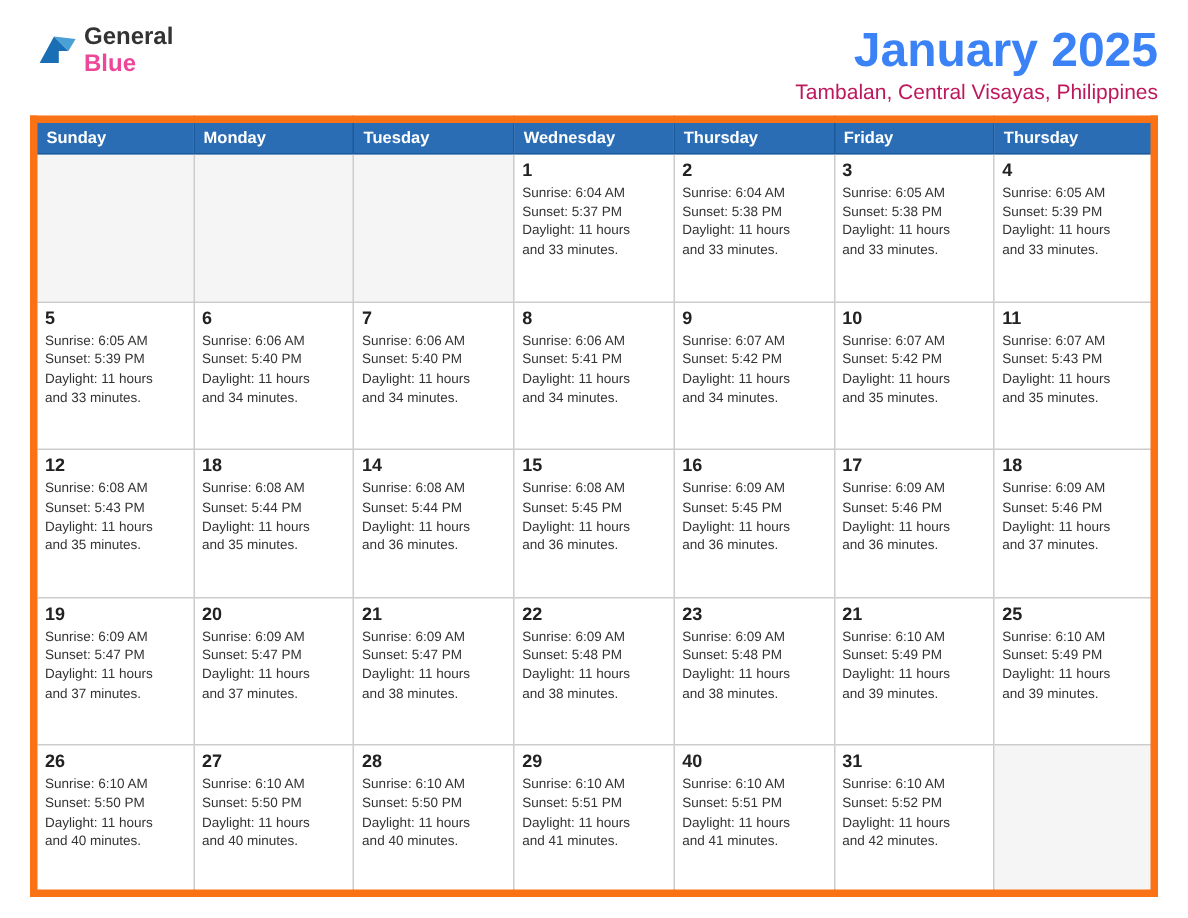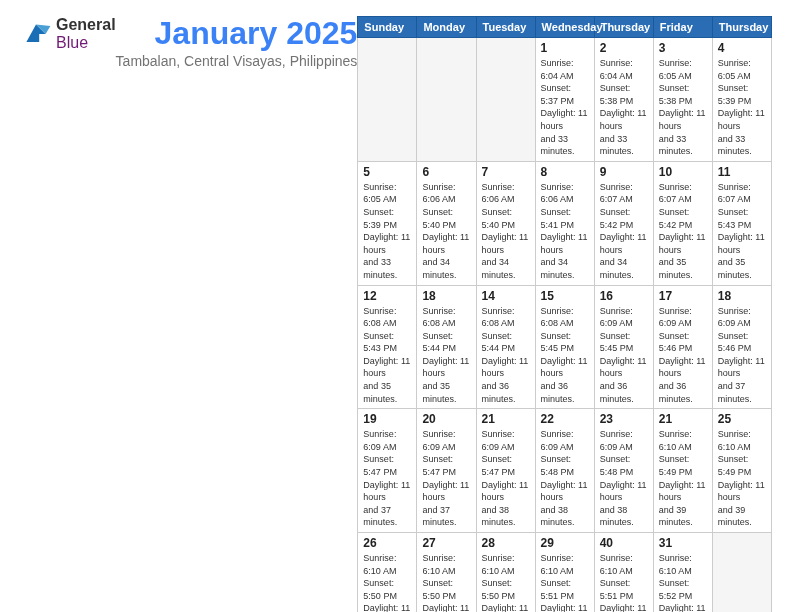--- a/index.html
+++ b/index.html
@@ -8,20 +8,21 @@
       background: #fff;
       width: 792px;
       height: 612px;
       overflow: hidden;
     }
     .page {
       width: 792px;
       height: 608px;
       padding: 16px 20px 10px 20px;
       display: flex;
+      flex-direction: column;
     }
     .header {
       display: flex;
       justify-content: space-between;
       align-items: flex-start;
       margin-bottom: 8px;
     }
     .logo {
       display: flex;
       align-items: center;
@@ -32,44 +33,44 @@
       flex-direction: column;
       line-height: 1.1;
     }
     .logo-general {
       font-size: 16px;
       font-weight: bold;
       color: #333;
     }
     .logo-blue {
       font-size: 16px;
-      font-weight: normal;
-      color: #701a75;
+      font-weight: bold;
+      color: #ec4899;
     }
     .logo-icon {
       width: 32px;
       height: 32px;
     }
     .title-block {
       text-align: right;
     }
     .title-month {
       font-size: 32px;
       font-weight: bold;
       color: #3b82f6;
       line-height: 1.1;
     }
     .title-location {
       font-size: 14px;
-      color: #737373;
+      color: #be185d;
       margin-top: 2px;
     }
     .calendar {
       flex: 1;
-      border: 1px solid #f97316;
+      border: 5px solid #f97316;
       border-collapse: collapse;
       width: 100%;
       table-layout: fixed;
     }
     .calendar th {
       background-color: #2a6db5;
       color: #fff;
       text-align: left;
       font-size: 11px;
       font-weight: bold;

